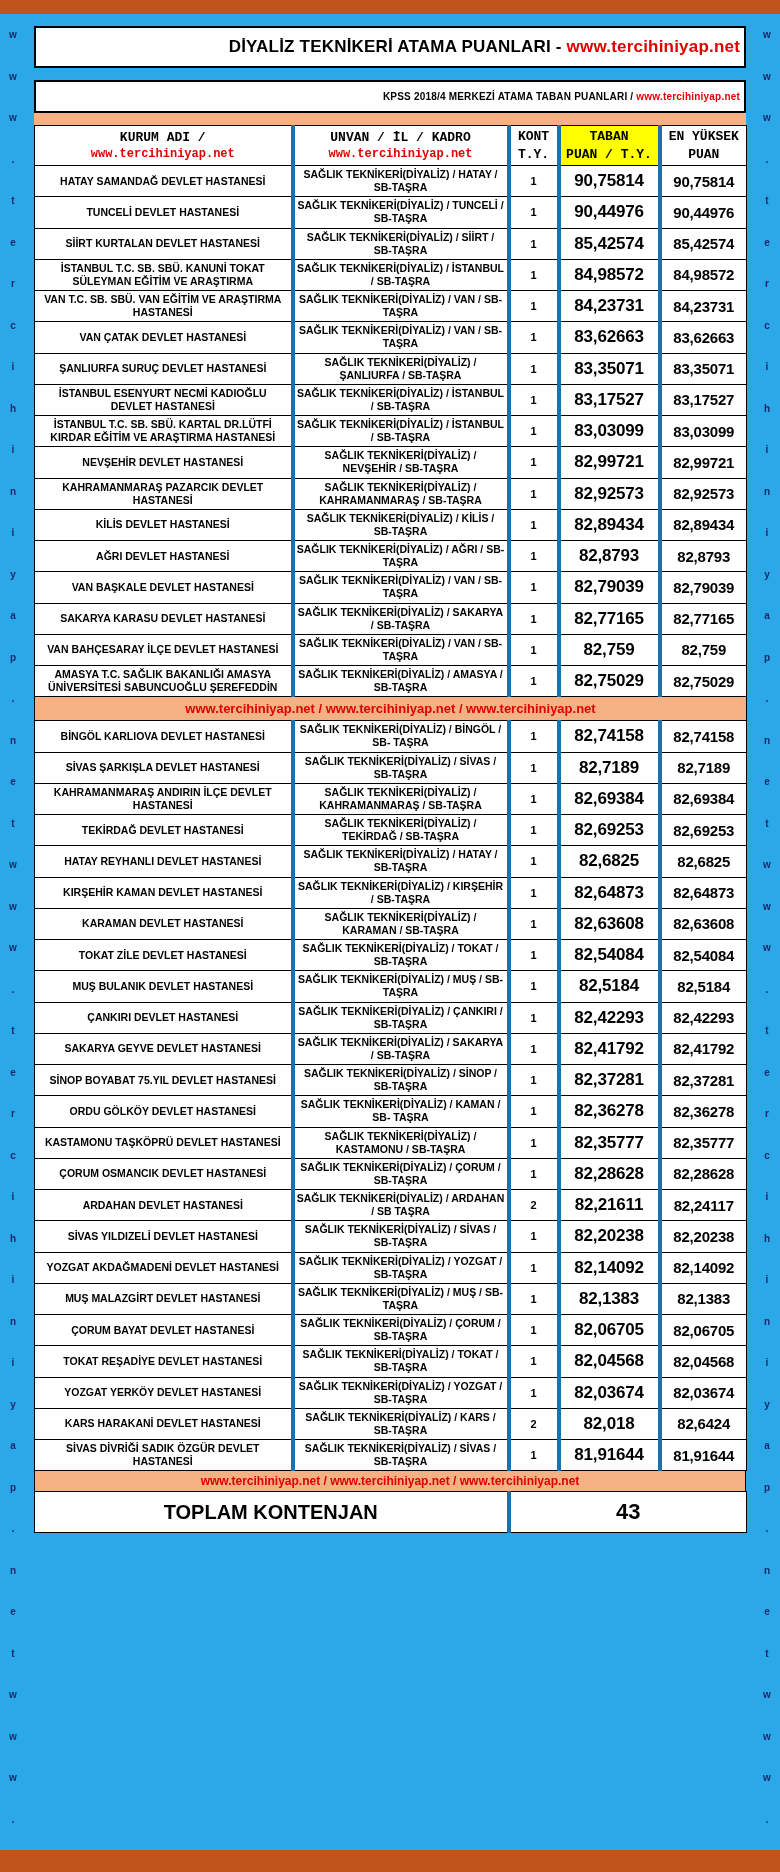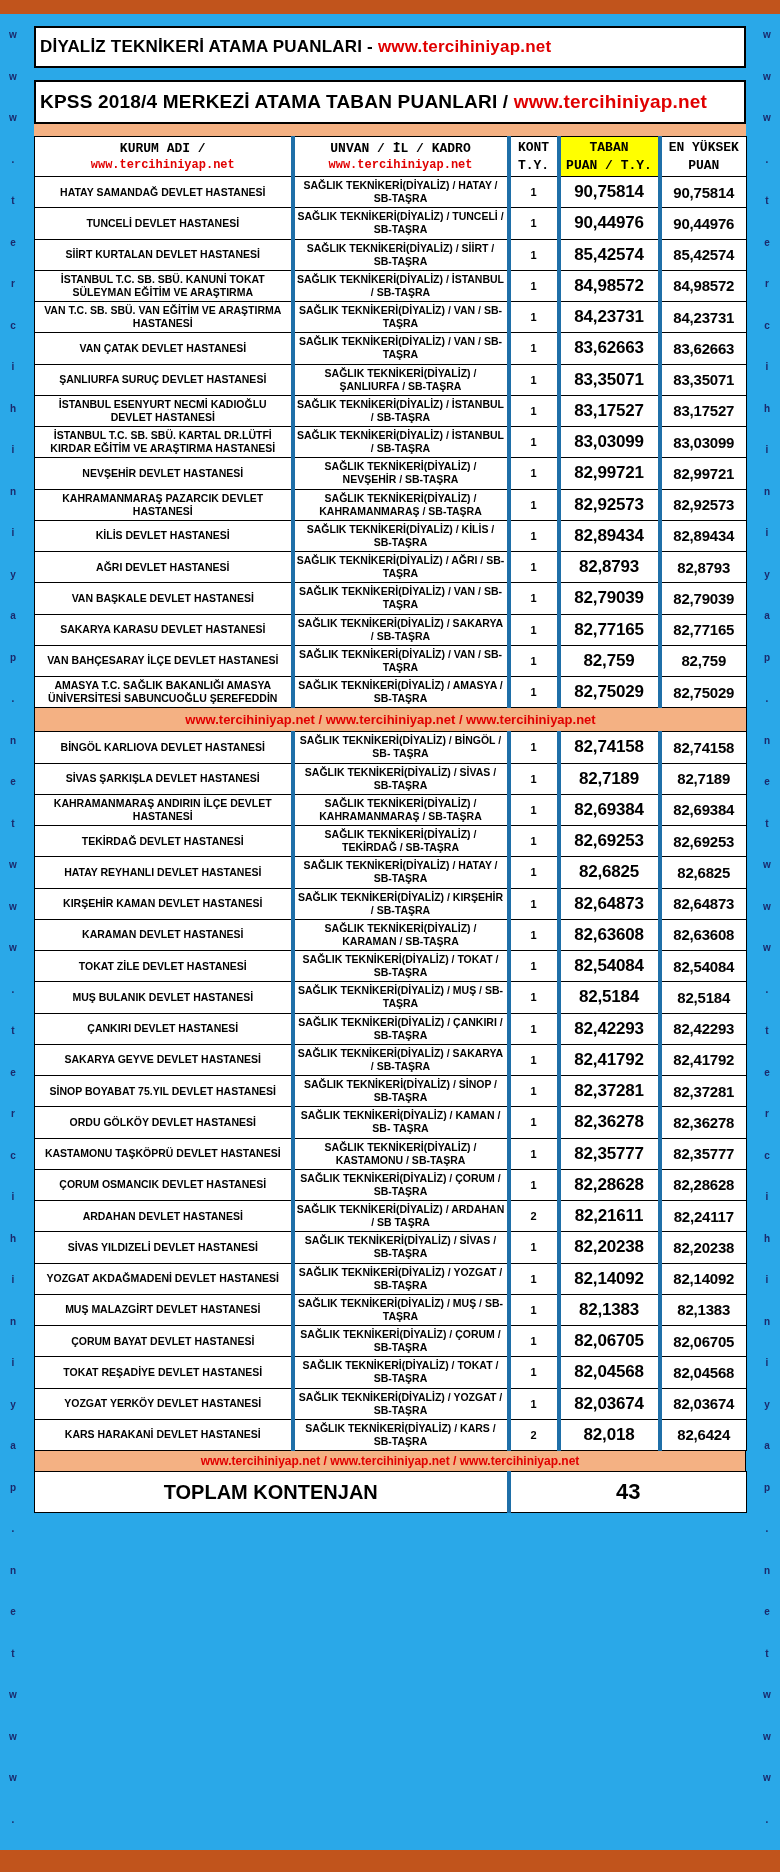--- a/index.html
+++ b/index.html
@@ -63,27 +63,27 @@
   .band-blue {
     background: #2aa8e8;
     height: 12px;
     margin: 0 8px;
   }
 
   .titlebar {
     margin: 0 8px;
     background: #ffffff;
     border: 2px solid #000;
-    text-align: left;
+    text-align: right;
     padding: 9px 4px;
     font-weight: bold;
     letter-spacing: .2px;
   }
   .t1 { font-size: 17px; }
-  .t2 { font-size: 19px; }
+  .t2 { font-size: 10px; }
   .red { color: #e00000; }
   .blk { color: #000; }
 
   
   table.grid {
     margin: 0 8px;
     width: 712px;
     border-collapse: collapse;
     table-layout: fixed;
     background: #fff;
@@ -594,20 +594,27 @@
             <td class="taban sep-l">82,03674</td>
             <td class="enyuk sep-l">82,03674</td>
           </tr>
           <tr>
             <td class="kurum">KARS HARAKANİ DEVLET HASTANESİ</td>
             <td class="unvan sep-l">SAĞLIK TEKNİKERİ(DİYALİZ) / KARS / SB-TAŞRA</td>
             <td class="kont sep-l">2</td>
             <td class="taban sep-l">82,018</td>
             <td class="enyuk sep-l">82,6424</td>
           </tr>
+          <tr>
+            <td class="kurum">SİVAS DİVRİĞİ SADIK ÖZGÜR DEVLET HASTANESİ</td>
+            <td class="unvan sep-l">SAĞLIK TEKNİKERİ(DİYALİZ) / SİVAS / SB-TAŞRA</td>
+            <td class="kont sep-l">1</td>
+            <td class="taban sep-l">81,91644</td>
+            <td class="enyuk sep-l">81,91644</td>
+          </tr>
         </tbody>
     </table>
 
     <div class="footer-band">www.tercihiniyap.net / www.tercihiniyap.net / www.tercihiniyap.net</div>
 
     <table class="grid">
       <colgroup>
           <col style="width:474px">
           <col style="width:238px">
         </colgroup>

